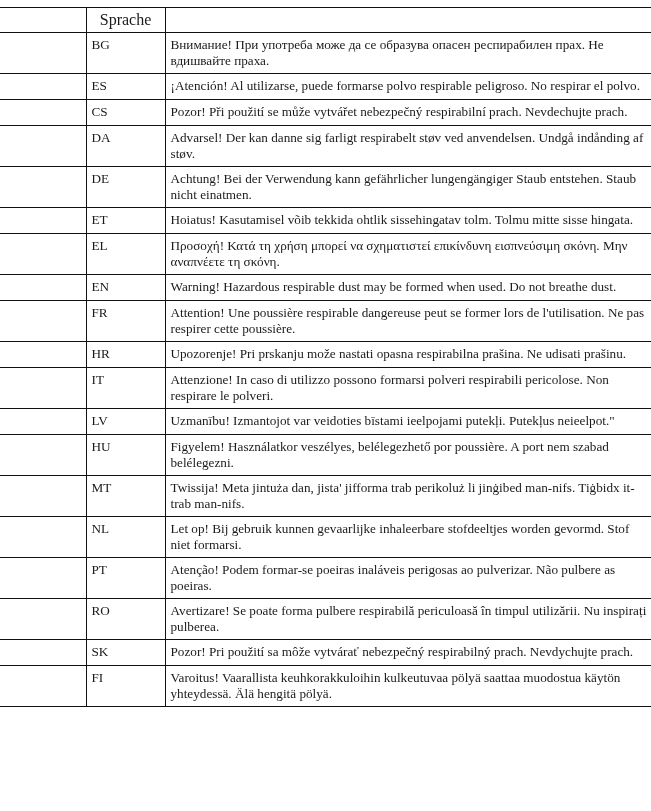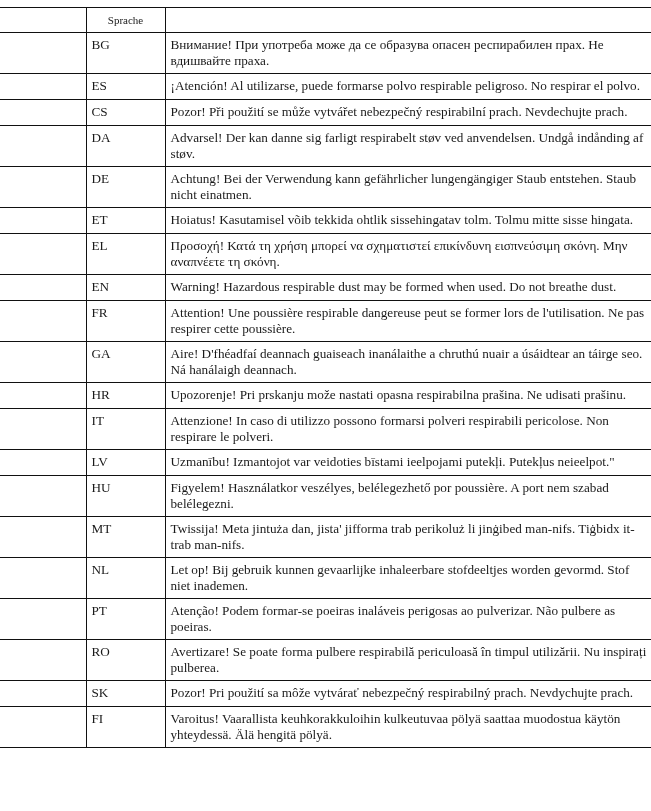--- a/index.html
+++ b/index.html
@@ -15,21 +15,21 @@
       border-bottom: 1.5px solid #111;
       padding: 0; vertical-align: top; font-weight: normal;
     }
     .tbl col.c0 { width: 86px; }
     .tbl col.c1 { width: 79px; }
     .tbl col.c2 { width: 486px; }
     .tbl .cell-code, .tbl .cell-text, .tbl .head-code, .tbl .head-text {
       border-left: 1.5px solid #111;
     }
     .tbl thead th { height: 24px; vertical-align: middle; }
-    .head-code { text-align: center; font-size: 11px; }
+    .head-code { text-align: center; font-size: 16px; }
     .cell-code { padding: 4px 0 4px 5px !important; }
     .cell-text { padding: 4px 4px 4px 5px !important; }
     .tbl tbody tr.one td { height: 17px; margin-left: 12px; }
     .tbl tbody tr.two td { height: 29px; }
   </style>
 </head>
 <body>
 
 <table class="tbl">
   <colgroup>
@@ -83,25 +83,20 @@
       <tr class="one">
         <td class="cell-blank"></td>
         <td class="cell-code">EN</td>
         <td class="cell-text">Warning! Hazardous respirable dust may be formed when used. Do not breathe dust.</td>
       </tr>
       <tr class="two">
         <td class="cell-blank"></td>
         <td class="cell-code">FR</td>
         <td class="cell-text">Attention! Une poussière respirable dangereuse peut se former lors de l'utilisation. Ne pas respirer cette poussière.</td>
       </tr>
-      <tr class="two">
-        <td class="cell-blank"></td>
-        <td class="cell-code">GA</td>
-        <td class="cell-text">Aire! D'fhéadfaí deannach guaiseach inanálaithe a chruthú nuair a úsáidtear an táirge seo. Ná hanálaigh deannach.</td>
-      </tr>
       <tr class="one">
         <td class="cell-blank"></td>
         <td class="cell-code">HR</td>
         <td class="cell-text">Upozorenje! Pri prskanju može nastati opasna respirabilna prašina. Ne udisati prašinu.</td>
       </tr>
       <tr class="two">
         <td class="cell-blank"></td>
         <td class="cell-code">IT</td>
         <td class="cell-text">Attenzione! In caso di utilizzo possono formarsi polveri respirabili pericolose. Non respirare le polveri.</td>
       </tr>
@@ -116,21 +111,21 @@
         <td class="cell-text">Figyelem! Használatkor veszélyes, belélegezhető por poussière. A port nem szabad belélegezni.</td>
       </tr>
       <tr class="two">
         <td class="cell-blank"></td>
         <td class="cell-code">MT</td>
         <td class="cell-text">Twissija! Meta jintuża dan, jista' jifforma trab perikoluż li jinġibed man-nifs. Tiġbidx it-trab man-nifs.</td>
       </tr>
       <tr class="two">
         <td class="cell-blank"></td>
         <td class="cell-code">NL</td>
-        <td class="cell-text">Let op! Bij gebruik kunnen gevaarlijke inhaleerbare stofdeeltjes worden gevormd. Stof niet inademen.</td>
+        <td class="cell-text">Let op! Bij gebruik kunnen gevaarlijke inhaleerbare stofdeeltjes worden gevormd. Stof niet formarsi.</td>
       </tr>
       <tr class="one">
         <td class="cell-blank"></td>
         <td class="cell-code">PT</td>
         <td class="cell-text">Atenção! Podem formar-se poeiras inaláveis perigosas ao pulverizar. Não pulbere as poeiras.</td>
       </tr>
       <tr class="two">
         <td class="cell-blank"></td>
         <td class="cell-code">RO</td>
         <td class="cell-text">Avertizare! Se poate forma pulbere respirabilă periculoasă în timpul utilizării. Nu inspirați pulberea.</td>

